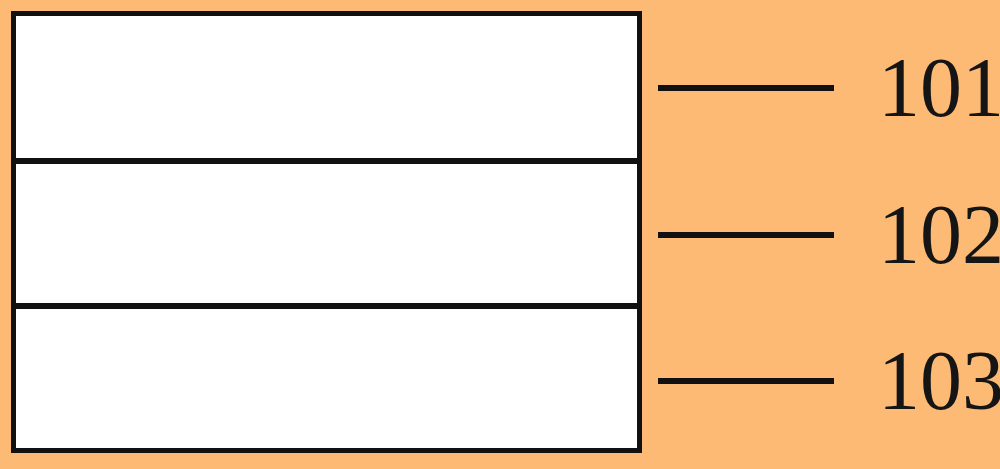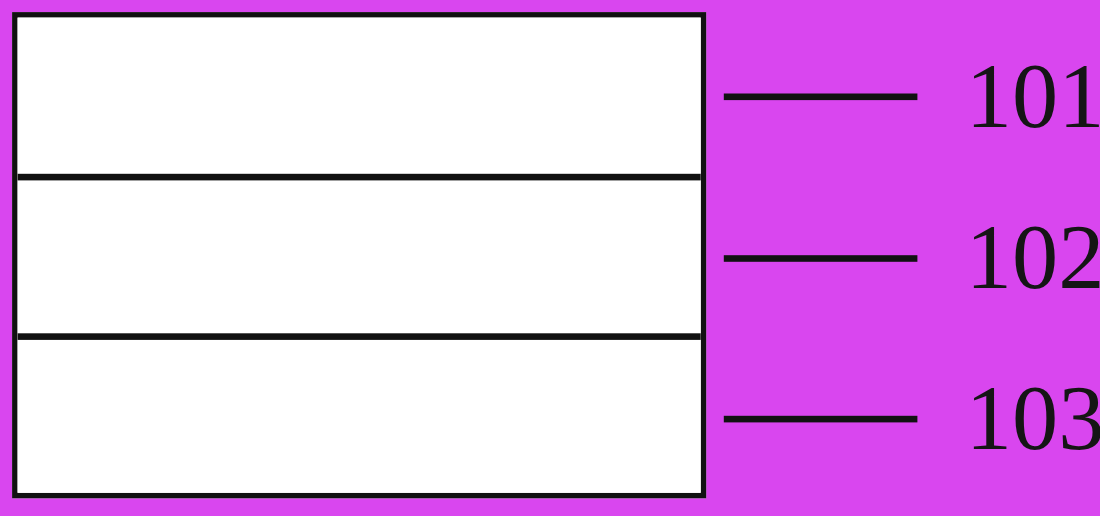--- a/index.html
+++ b/index.html
@@ -8,21 +8,21 @@
     padding: 0;
     background: #ffffff;
   }
   body {
     font-family: "Liberation Serif", "DejaVu Serif", serif;
   }
   #figure-canvas {
     position: relative;
     width: 1000px;
     height: 469px;
-    background: #d946ef;
+    background: #fdba74;
     overflow: hidden;
   }
 
   
   .stack-box {
     position: absolute;
     left: 11px;
     top: 11px;
     width: 631px;   
     height: 442px;  

